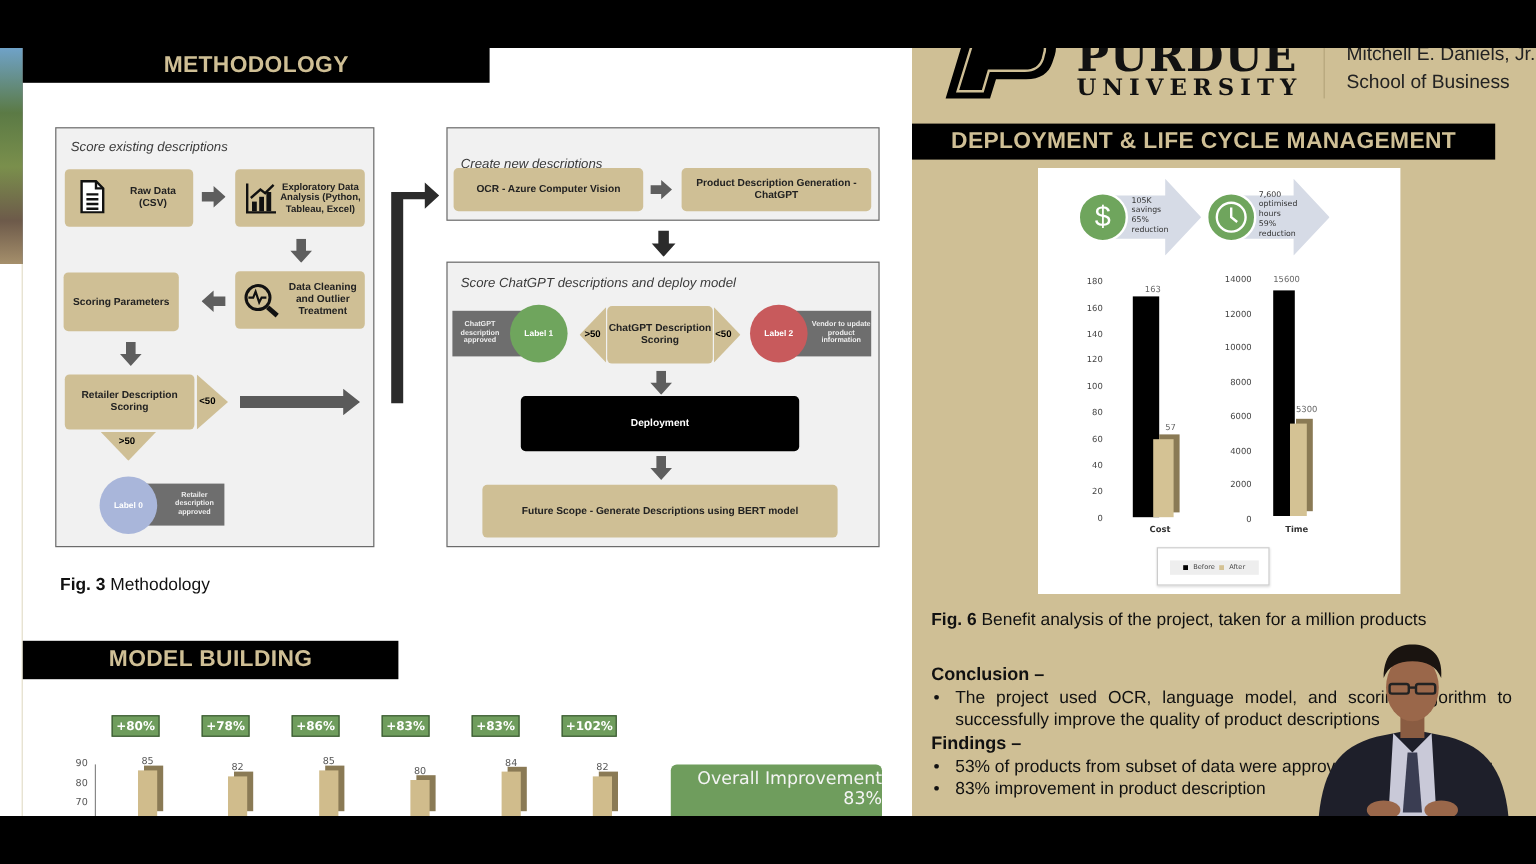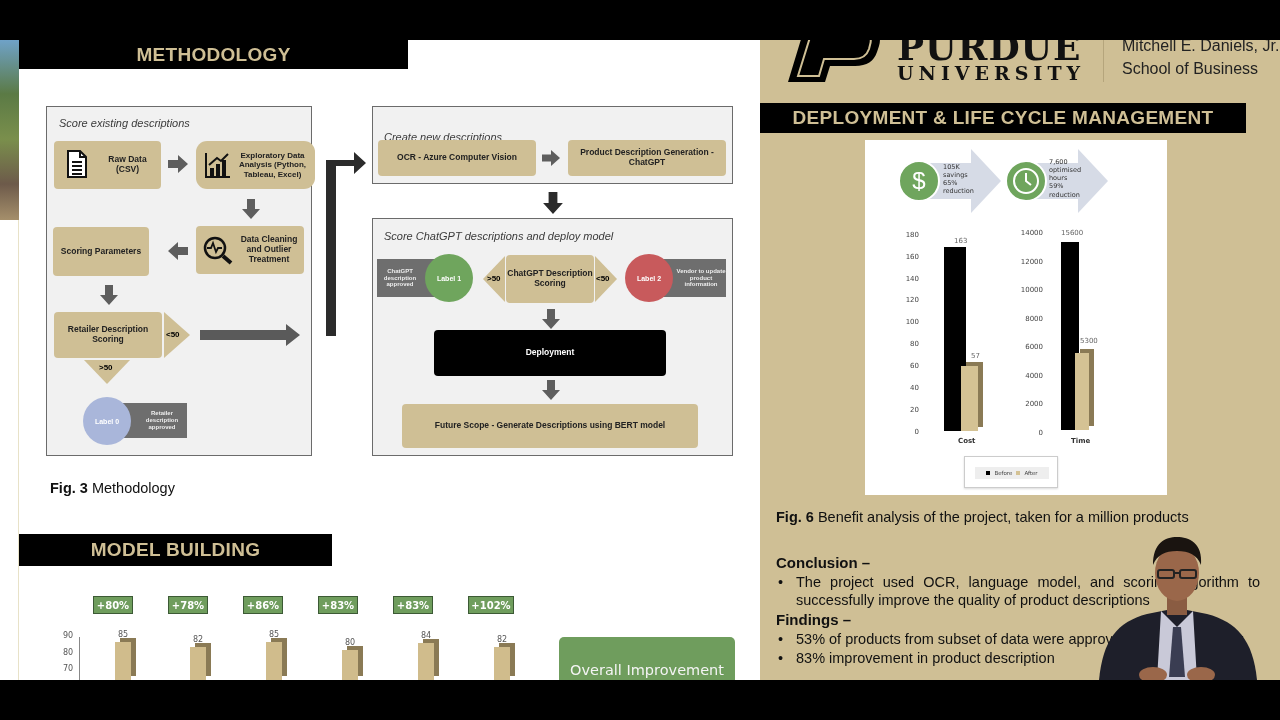--- a/index.html
+++ b/index.html
@@ -25,21 +25,21 @@
   .grey-label { position: absolute; background: #6e6e6e; color: #eee; font-size: 6px; font-weight: bold; text-align: center; display: flex; align-items: center; justify-content: center; line-height: 1.15; }
   .circle { position: absolute; border-radius: 50%; color: #fff; font-size: 7px; font-weight: bold; display: flex; align-items: center; justify-content: center; }
 
   .caption { position: absolute; font-size: 14.5px; color: #111; }
   .caption b { font-weight: bold; }
 
   .pct-badge { position: absolute; width: 40px; height: 18px; background: #6f9d5d; border: 1.5px solid #3c5a35; color: #fff; font-size: 10px; font-weight: bold; display: flex; align-items: center; justify-content: center; font-family: "DejaVu Sans", sans-serif; }
   .mb-tick { position: absolute; font-size: 8px; color: #555; font-family: "DejaVu Sans", sans-serif; }
   .mb-bar { position: absolute; width: 16px; background: #d0bc8c; box-shadow: 5px -4px 0 0 #8a7a55; }
   .mb-val { position: absolute; font-size: 8px; color: #555; width: 20px; text-align: center; font-family: "DejaVu Sans", sans-serif; }
-  .overall { position: absolute; left: 540px; top: 597px; width: 176px; height: 50px; background: #6f9d5d; border-radius: 5px; color: #f4f4f4; font-size: 14.5px; text-align: center; padding-top: 25px; line-height: 1.2; font-family: "DejaVu Sans", sans-serif; }
+  .overall { position: absolute; left: 540px; top: 597px; width: 176px; height: 50px; background: #6f9d5d; border-radius: 5px; color: #f4f4f4; font-size: 14.5px; text-align: right; padding-top: 4px; line-height: 1.2; font-family: "DejaVu Sans", sans-serif; }
 
   .chart-panel { position: absolute; left: 105px; top: 100px; width: 302px; height: 355px; background: #fff; }
   .ytick { position: absolute; font-size: 7px; color: #444; text-align: right; width: 30px; font-family: "DejaVu Sans", sans-serif; }
   .bar-black { position: absolute; background: #000; }
   .bar-tan { position: absolute; background: #d4c294; box-shadow: 5px -4px 0 0 #8a7a55; }
   .barval { position: absolute; font-size: 7px; color: #666; font-family: "DejaVu Sans", sans-serif; }
   .xcat { position: absolute; font-size: 7px; font-weight: bold; color: #333; font-family: "DejaVu Sans", sans-serif; }
 
   .text-block { position: absolute; color: #111; font-size: 14.5px; line-height: 1.3; }
   .text-block .h { font-weight: bold; font-size: 15px; }
@@ -71,21 +71,21 @@
             <path d="M6 12h10M6 16h10M6 20h10M6 24h10" stroke="#111" stroke-width="2"></path>
           </svg>
       </span>
       <span style="margin-left:40px;width:60px;">Raw Data (CSV)</span>
     </div>
 
     <svg class="arrow-gray" style="left:121px;top:47px;" width="20" height="20" viewBox="0 0 20 20">
         <path d="M0 6h10V1l10 9-10 9v-5H0z" fill="#5e5e5e"></path>
       </svg>
 
-    <div class="tan" style="left:149px;top:34px;width:119px;height:48px;border-radius:11px;">
+    <div class="tan" style="left:149px;top:34px;width:108px;height:48px;">
       <span style="position:absolute;left:8px;top:10px;">
         <svg width="28" height="28" viewBox="0 0 28 28">
             <path d="M2 2v24h24" fill="none" stroke="#111" stroke-width="2"></path>
             <rect x="6" y="17" width="4" height="8" fill="#111"></rect>
             <rect x="12" y="13" width="4" height="12" fill="#111"></rect>
             <rect x="18" y="9" width="4" height="16" fill="#111"></rect>
             <path d="M5 14l8-7 4 3 7-7" fill="none" stroke="#111" stroke-width="2"></path>
           </svg>
       </span>
       <span style="margin-left:34px;width:72px;font-size:8px;">Exploratory Data Analysis (Python, Tableau, Excel)</span>

